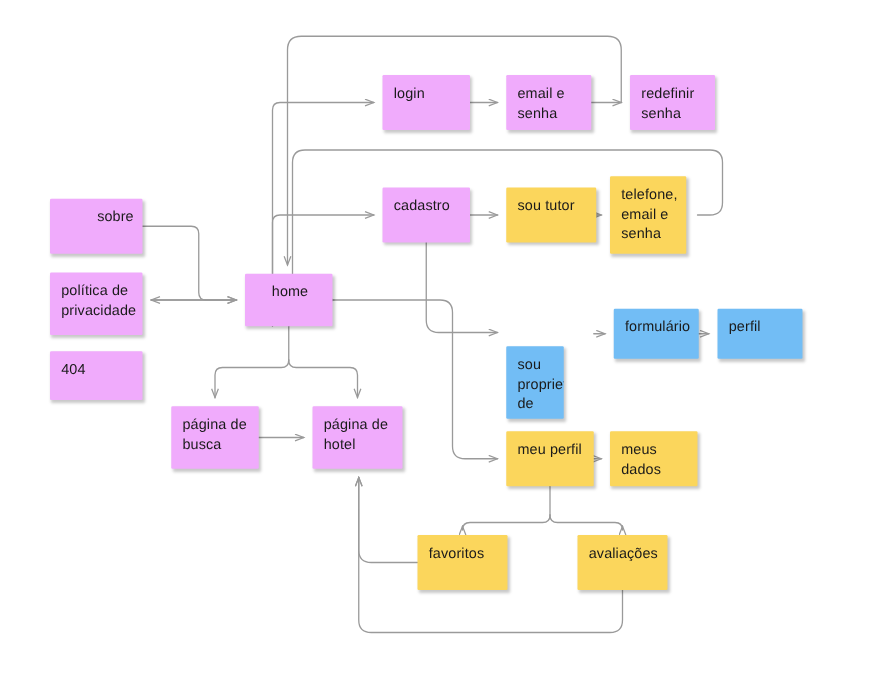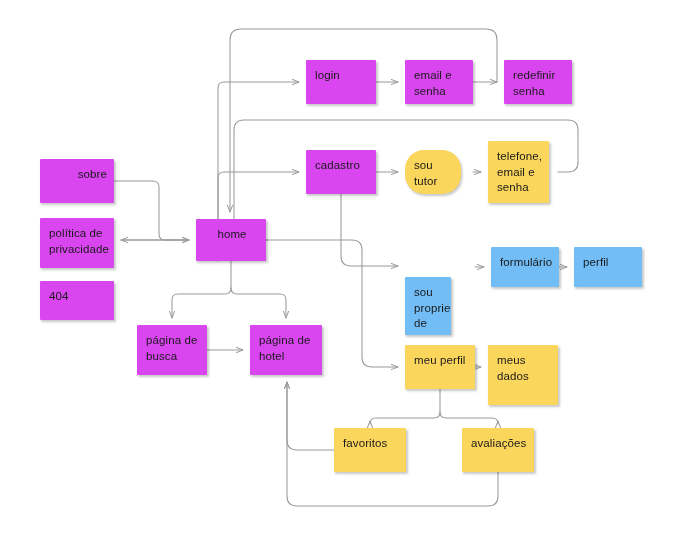--- a/index.html
+++ b/index.html
@@ -47,21 +47,21 @@
   }
   .node-sub {
     position: absolute;
     left: 9px;
     bottom: 5px;
     font-size: 3.1px;
     line-height: 4px;
     letter-spacing: 0.2px;
     white-space: nowrap;
   }
-  .green { background: #d946ef; }
+  .green { background: #f0abfc; }
   .green .node-sub { color: #35a86b; }
   .yellow { background: #FBD65C; }
   .yellow .node-sub { color: #c9a32c; }
   .blue  { background: #72BDF5; }
   .blue .node-sub { color: #3c8fce; }
 </style>
 </head>
 <body>
 
 <div id="canvas">
@@ -154,21 +154,21 @@
       </div>
       <div class="node green" style="left: 504px; top: 60px; width: 68px; height: 44px;">
         <div class="node-label">redefinir
 senha</div>
         <div class="node-sub"></div>
       </div>
       <div class="node green" style="left: 306px; top: 150px; width: 70px; height: 44px; padding-left: 29px;">
         <div class="node-label">cadastro</div>
         <div class="node-sub"></div>
       </div>
-      <div class="node yellow" style="left: 405px; top: 150px; width: 56px; height: 44px; border-radius: 19px;">
+      <div class="node yellow" style="left: 405px; top: 150px; width: 72px; height: 44px;">
         <div class="node-label">sou tutor</div>
         <div class="node-sub"></div>
       </div>
       <div class="node yellow" style="left: 488px; top: 141px; width: 61px; height: 62px;">
         <div class="node-label">telefone,
 email e
 senha</div>
         <div class="node-sub"></div>
       </div>
       <div class="node blue" style="left: 405px; top: 238px; width: 46px; height: 58px; margin-top: 39px;">
@@ -192,21 +192,21 @@
       </div>
       <div class="node green" style="left: 250px; top: 325px; width: 72px; height: 50px;">
         <div class="node-label">página de
 hotel</div>
         <div class="node-sub"></div>
       </div>
       <div class="node yellow" style="left: 405px; top: 345px; width: 70px; height: 44px;">
         <div class="node-label">meu perfil</div>
         <div class="node-sub"></div>
       </div>
-      <div class="node yellow" style="left: 488px; top: 345px; width: 70px; height: 60px;">
+      <div class="node yellow" style="left: 488px; top: 345px; width: 70px; height: 44px;">
         <div class="node-label">meus dados</div>
         <div class="node-sub"></div>
       </div>
       <div class="node yellow" style="left: 334px; top: 428px; width: 72px; height: 44px;">
         <div class="node-label">favoritos</div>
         <div class="node-sub"></div>
       </div>
       <div class="node yellow" style="left: 462px; top: 428px; width: 72px; height: 44px;">
         <div class="node-label">avaliações</div>
         <div class="node-sub"></div>

